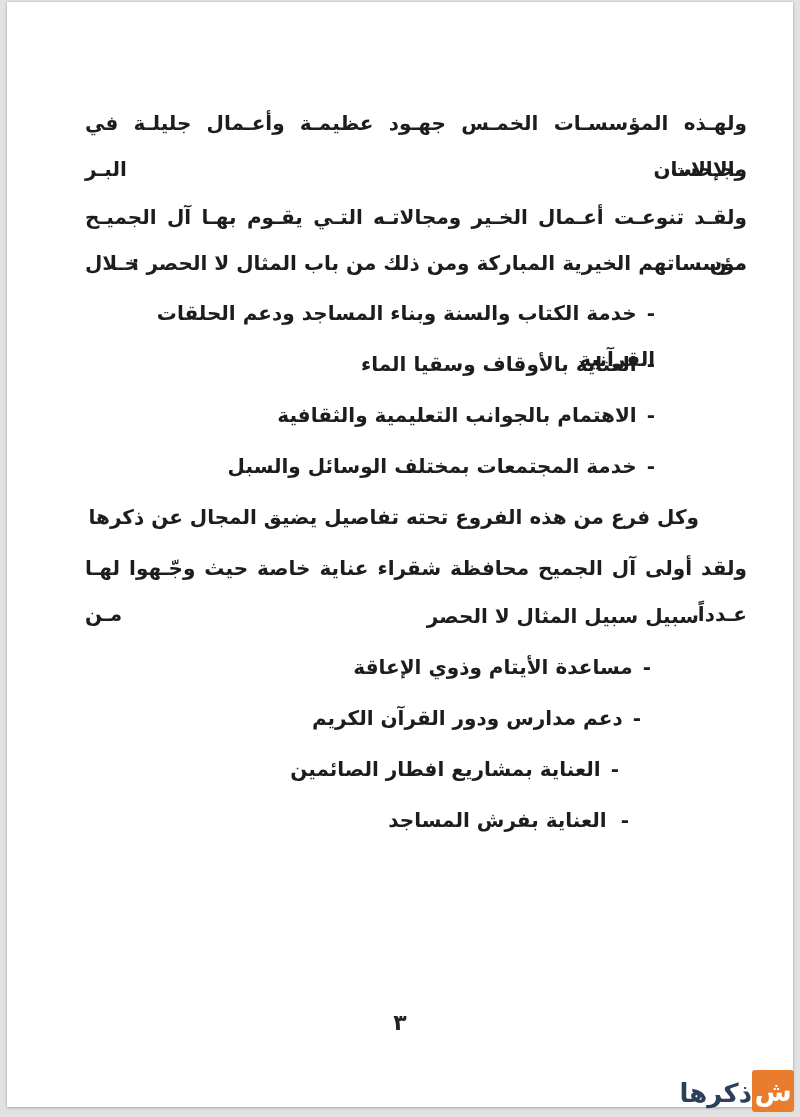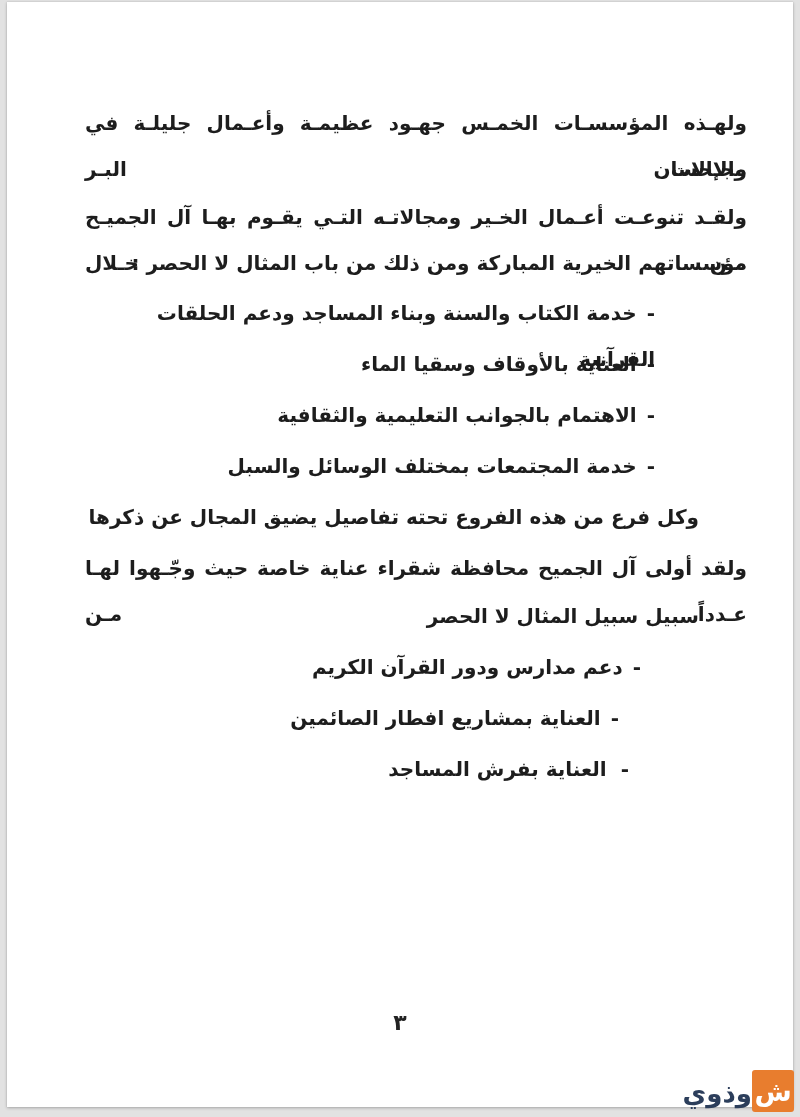--- a/index.html
+++ b/index.html
@@ -79,31 +79,34 @@
     <div class="ln bullet mt5">
       <span class="dash">-</span><span>خدمة المجتمعات بمختلف الوسائل والسبل</span>
     </div>
 
     <div class="ln r single mt5">وكل فرع من هذه الفروع تحته تفاصيل يضيق المجال عن ذكرها</div>
 
     <div class="ln j mt5">ولقد أولى آل الجميح محافظة شقراء عناية خاصة حيث وجّـهوا لهـا عـدداً مـن</div>
 
     <div class="ln r single mt2">سبيل سبيل المثال لا الحصر</div>
 
+    <div class="ln bullet b2-1 mt5">
+      <span class="dash">-</span><span>مساعدة الأيتام وذوي الإعاقة</span>
+    </div>
     <div class="ln bullet b2-2 mt5">
       <span class="dash">-</span><span>دعم مدارس ودور القرآن الكريم</span>
     </div>
     <div class="ln bullet b2-3 mt5">
       <span class="dash">-</span><span>العناية بمشاريع افطار الصائمين</span>
     </div>
     <div class="ln bullet b2-4 mt5">
       <span class="dash">-</span><span>العناية بفرش المساجد</span>
     </div>
 
   </div>
 
   <div class="pagenum">٣</div>
 </div>
 
 <div class="logo">
   <div class="logo-box">ش</div>
-  <div class="logo-rest">وذوي</div>
+  <div class="logo-rest">ذكرها</div>
 </div>
 
 </body></html>

